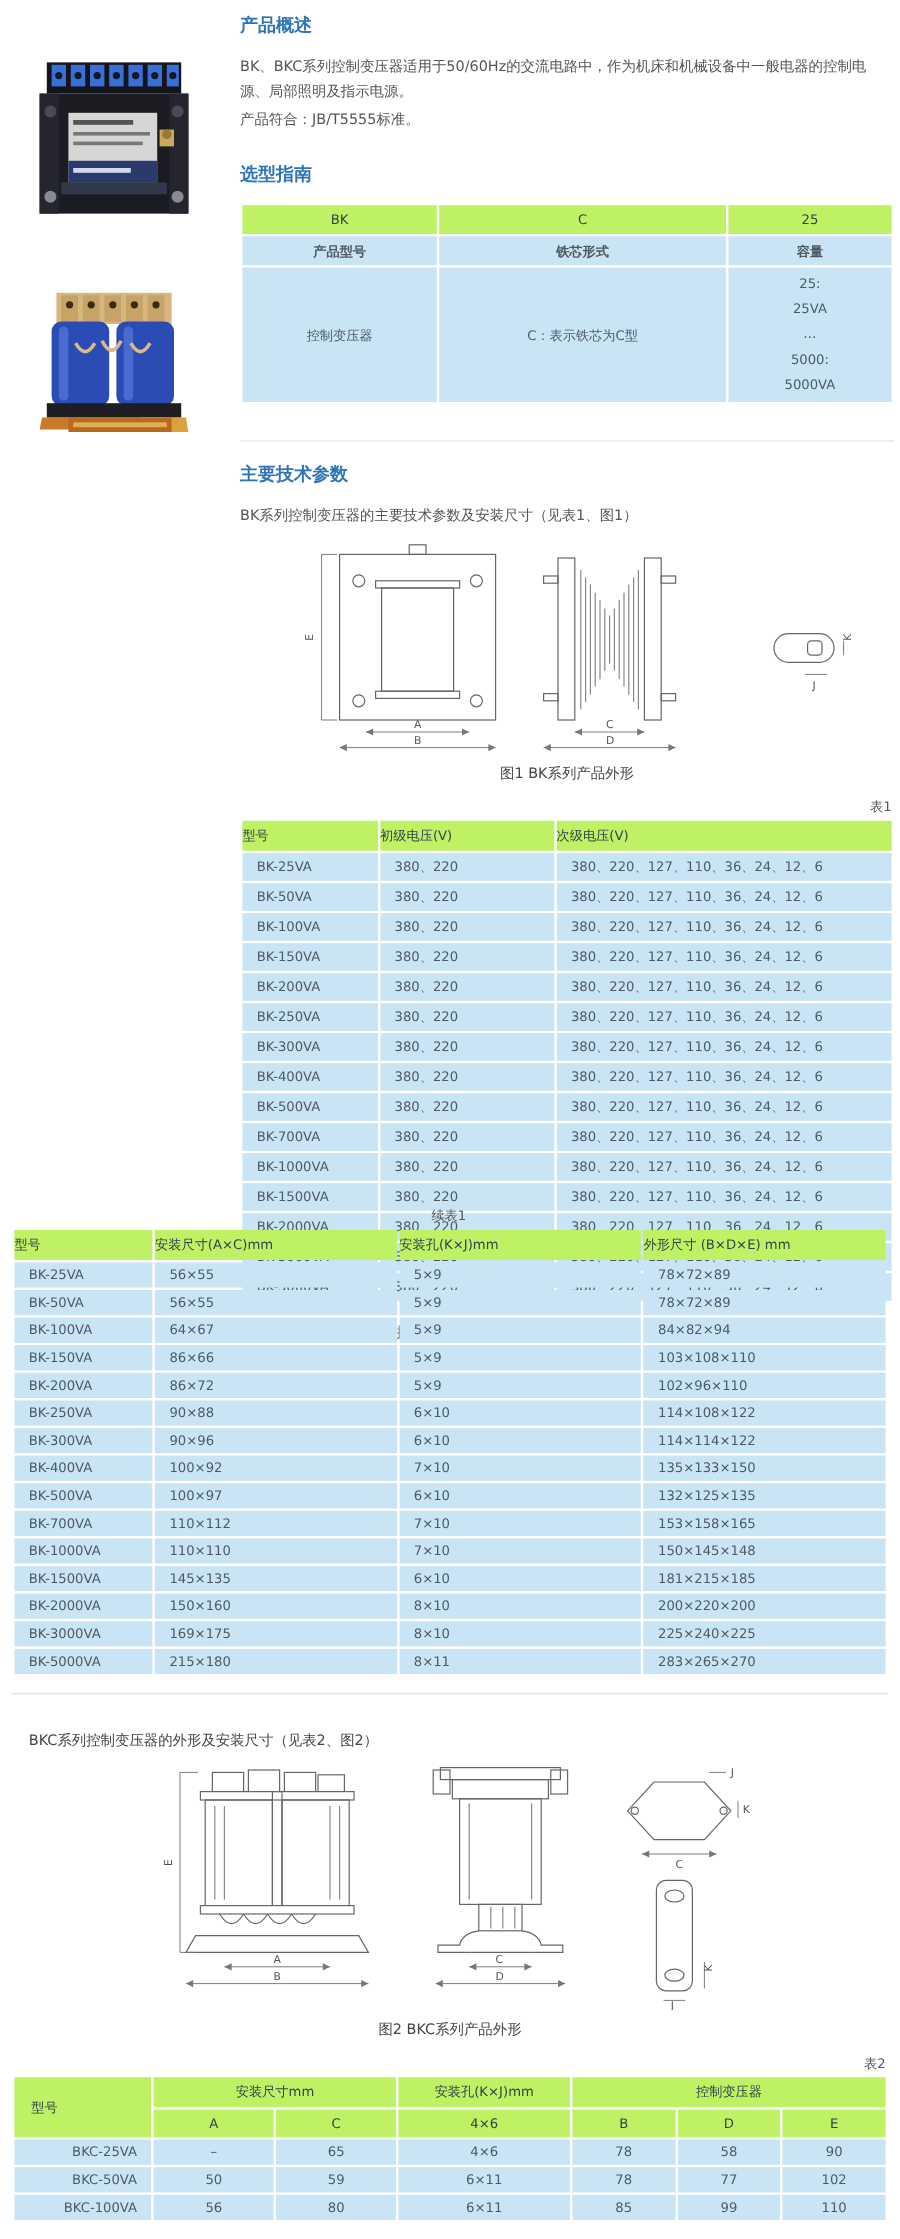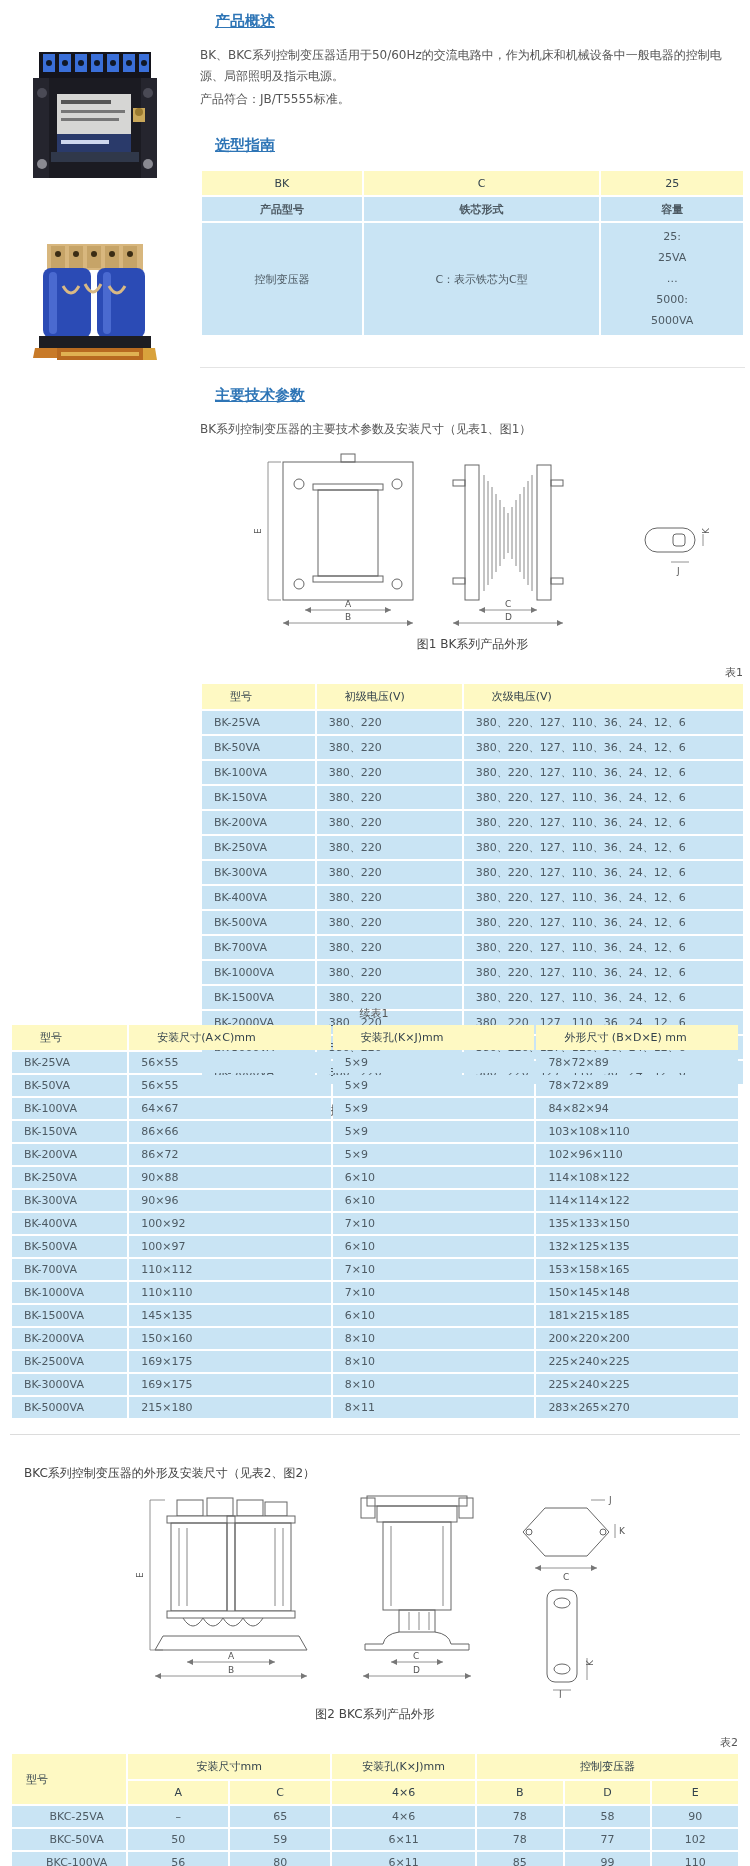--- a/index.html
+++ b/index.html
@@ -3,28 +3,28 @@
 <meta charset="utf-8">
 <style>
   html,body{margin:0;padding:0;background:#fff;}
   .page{position:relative;width:750px;height:1866px;background:#fff;overflow:hidden;
         font-family:"DejaVu Sans","Liberation Sans",sans-serif;color:#4d5a63;}
   
   .photos{position:absolute;left:20px;top:38px;width:150px;}
   .photo{display:block;margin:0 auto 52px auto;}
   
   .content{position:absolute;left:200px;top:6px;width:545px;}
-  h2.sec{font-size:15px;font-weight:bold;color:#2e75b6;margin:6px 0 14px 15px;text-decoration:underline;}
+  h2.sec{font-size:15px;font-weight:bold;color:#2e75b6;margin:6px 0 14px 0;}
   p.body{font-size:12px;line-height:1.75;margin:0;color:#555;}
   p.body2{font-size:12px;line-height:1.75;margin:2px 0 4px 0;color:#555;}
   .divider{border:none;border-top:1px solid #e4e4e4;margin:30px 0 0 0;}
   .divider-full{border:none;border-top:1px solid #dcdcdc;margin:14px 0 0 0;}
   
   table.blu{border-collapse:separate;border-spacing:2px;width:100%;font-size:11px;}
-  table.blu th{background:#fef9c3;color:#33424c;font-weight:normal;padding:5px 28px;margin-left:44px;}
+  table.blu th{background:#bef264;color:#33424c;font-weight:normal;padding:5px 0;margin-left:44px;}
   table.blu td{background:#c9e4f4;color:#4d5a63;padding:4px 12px;}
   
   .sel-table{margin-top:12px;}
   .sel-table th{text-align:center;height:14px;}
   .sel-table td{text-align:center;}
   .sel-table .r2 td{height:16px;font-weight:bold;}
   .sel-table .r3 td{height:100px;vertical-align:middle;}
   .cap-lines{text-align:left;padding-left:34%;}
   .cap-lines div{line-height:1.9;}
   
@@ -37,21 +37,21 @@
   .fullsec{position:absolute;left:10px;top:1006px;width:730px;}
   .tc col.c1{width:16%;} .tc col.c2{width:28%;} .tc col.c3{width:28%;} .tc col.c4{width:28%;}
   .tc th{text-align:left;padding-left:16px;}
   .tc td{text-align:left;padding-left:16px;}
   .bkc-intro{font-size:12px;color:#444;margin:30px 0 0 14px;}
   
   .t2 th{text-align:center;}
   .t2 td{text-align:center;padding:3px 6px;}
   .t2 col.c1{width:16%;} .t2 col.c2{width:14%;} .t2 col.c3{width:14%;}
   .t2 col.c4{width:20%;} .t2 col.c5{width:12%;} .t2 col.c6{width:12%;} .t2 col.c7{width:12%;}
-  .t2 td.model{text-align:center;padding-left:27px;}
+  .t2 td.model{text-align:right;padding-left:27px;}
   figure{margin:0;text-align:center;}
   figcaption{font-size:12px;color:#444;margin-top:4px;}
   .fig1wrap{margin-top:10px;}
   .dim{stroke:#777;stroke-width:0.8;fill:none;}
   .draw{stroke:#666;stroke-width:1;fill:none;}
   .drawf{stroke:#666;stroke-width:1;fill:#fff;}
   .lam{stroke:#888;stroke-width:1;}
   text.dimlab{font-size:9px;fill:#555;font-family:"DejaVu Sans",sans-serif;}
 </style>
 </head>
@@ -423,26 +423,20 @@
             <td>6×10</td>
             <td>181×215×185</td>
           </tr>
           <tr>
             <td class="model">BK-2000VA</td>
             <td>150×160</td>
             <td>8×10</td>
             <td>200×220×200</td>
           </tr>
           <tr>
-            <td class="model">BK-2500VA</td>
-            <td>169×175</td>
-            <td>8×10</td>
-            <td>225×240×225</td>
-          </tr>
-          <tr>
             <td class="model">BK-3000VA</td>
             <td>169×175</td>
             <td>8×10</td>
             <td>225×240×225</td>
           </tr>
           <tr>
             <td class="model">BK-5000VA</td>
             <td>215×180</td>
             <td>8×11</td>
             <td>283×265×270</td>

